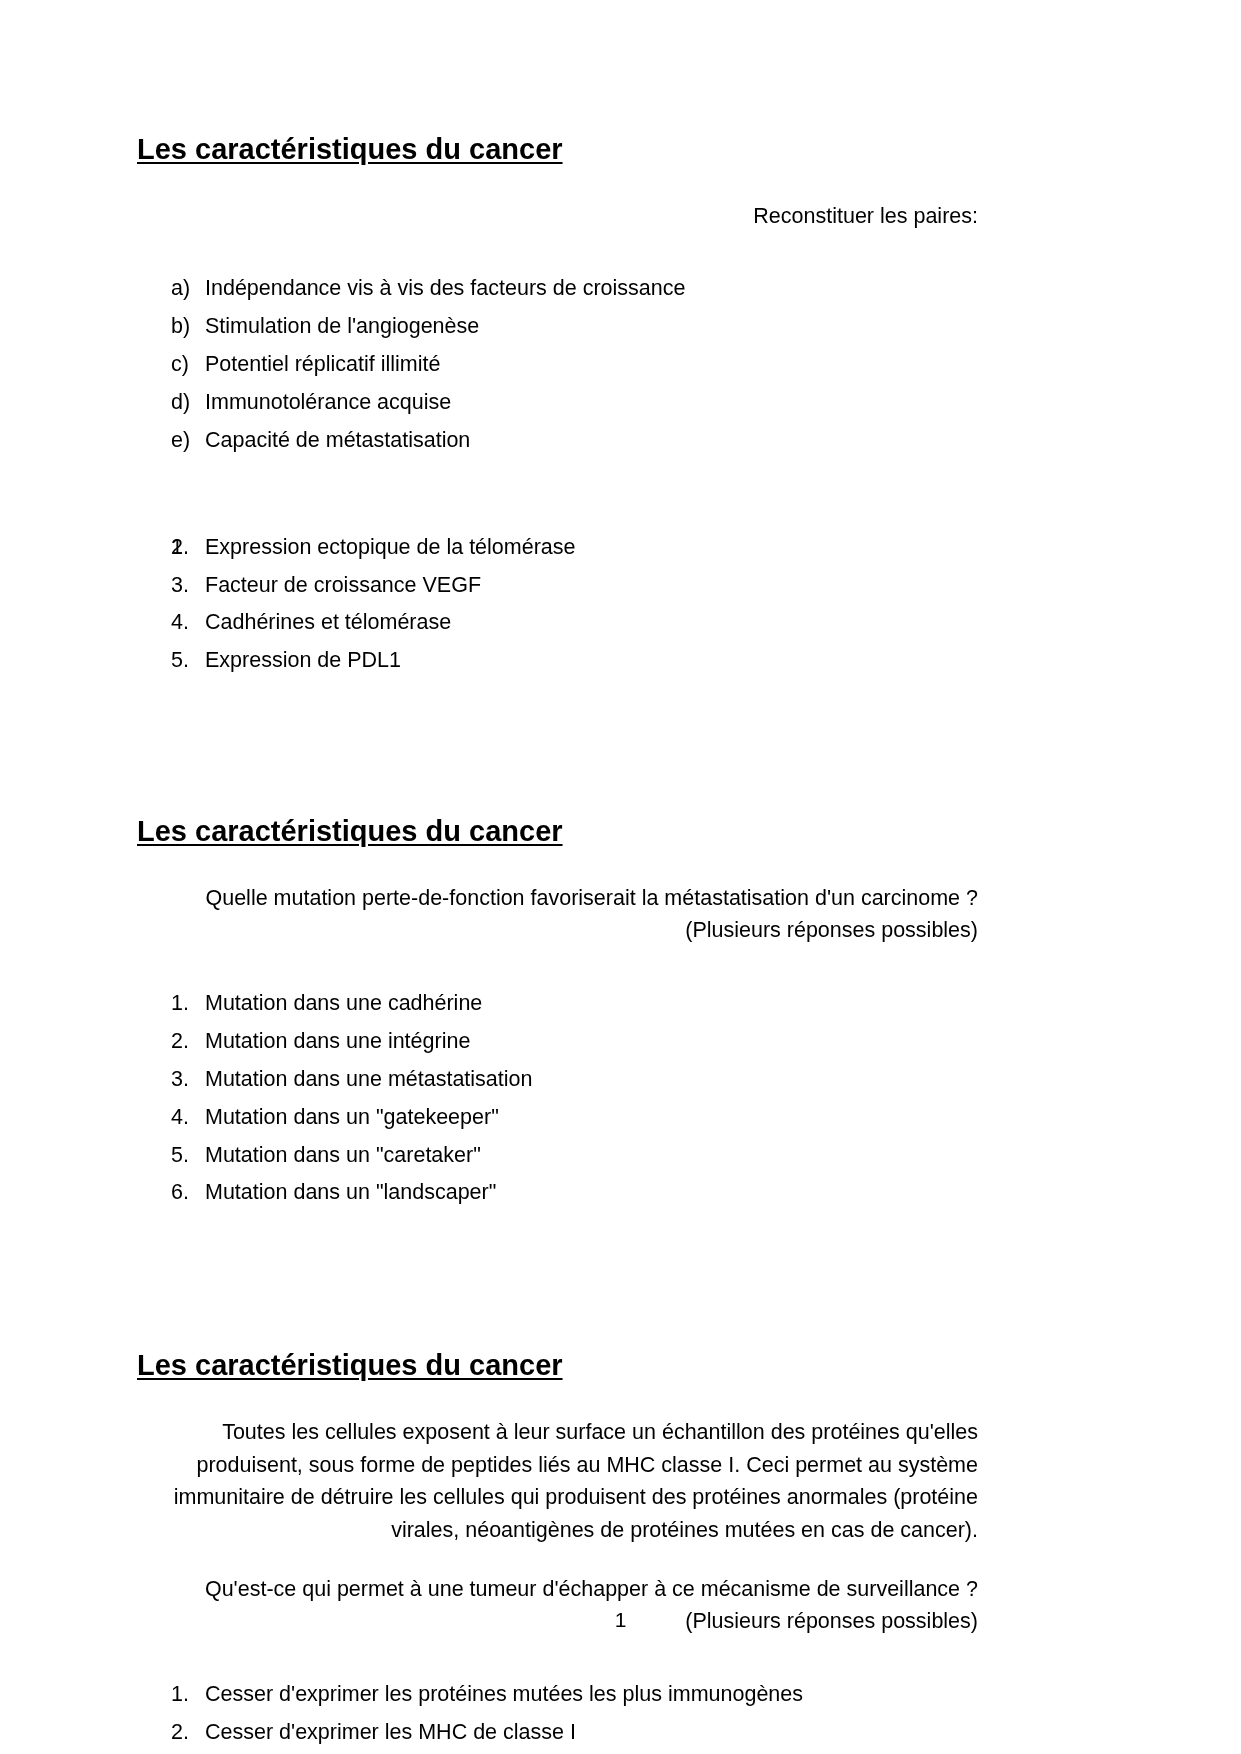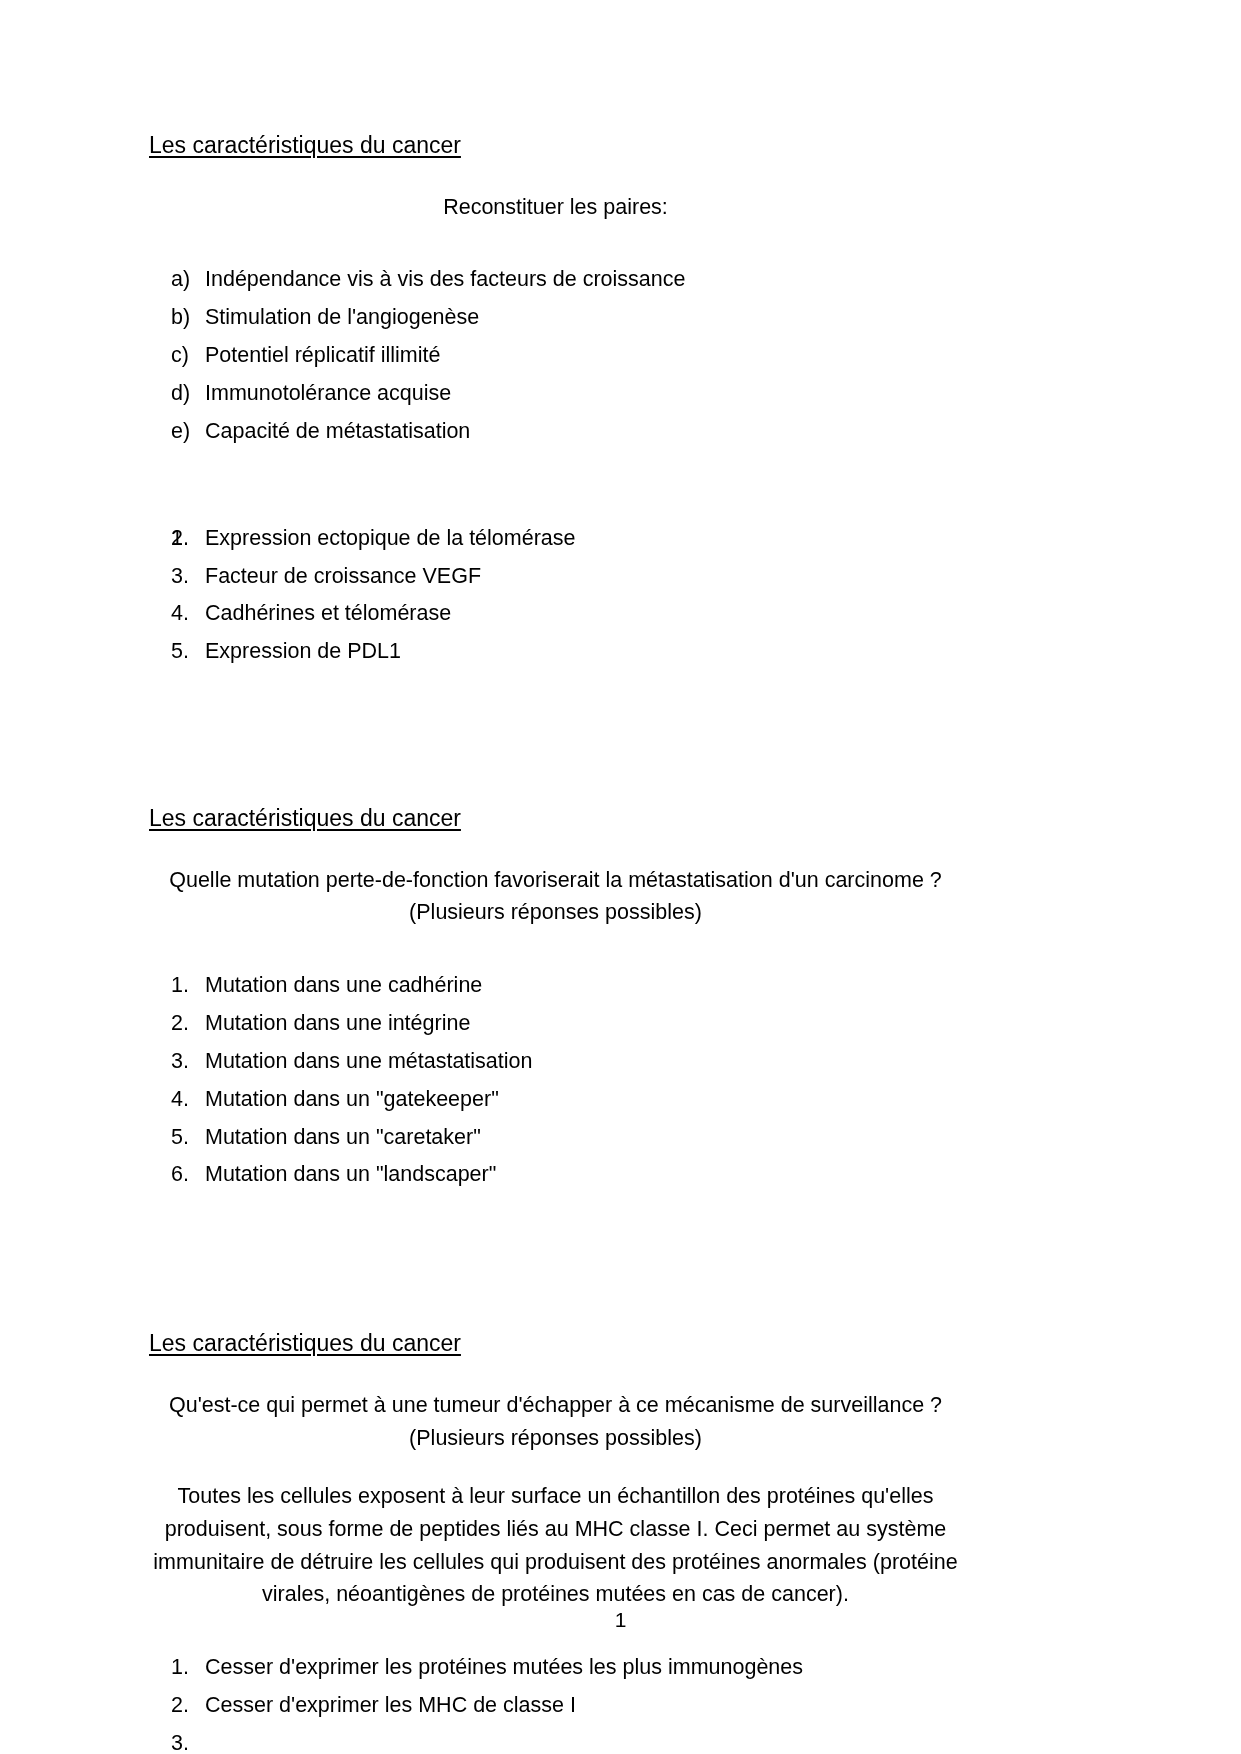--- a/index.html
+++ b/index.html
@@ -24,30 +24,31 @@
   .doc-body {
     font-size: 21.5px;
     line-height: 1.52;
   }
   .section {
     margin: 0;
   }
   .section-title {
     text-decoration: underline;
     text-underline-offset: 3px;
-    margin: 0 0 28px 16px;
-    font-size: 23px;
+    margin: 0 0 28px 4px;
+    font-size: 29px;
     line-height: 1.5;
+    font-weight: bold;
   }
   .para {
     margin: 0 0 26px 0;
     font-size: 21.5px;
     line-height: 1.52;
     max-width: 845px;
-    text-align: center;
+    text-align: right;
   }
   ol.lst {
     margin: 0;
     padding: 0 0 0 0;
     list-style: none;
   }
   ol.lst li {
     position: relative;
     padding-left: 72px;
     margin: 0 0 5px 0;
@@ -166,22 +167,22 @@
           <span class="marker">6.</span>
           <span>Mutation dans un "landscaper"</span>
         </li>
       </ol>
     </div>
 
     <div class="block-gap-2"></div>
 
     <div class="section">
       <div class="section-title">Les caractéristiques du cancer</div>
+      <div class="para">Toutes les cellules exposent à leur surface un échantillon des protéines qu'elles produisent, sous forme de peptides liés au MHC classe I. Ceci permet au système immunitaire de détruire les cellules qui produisent des protéines anormales (protéine virales, néoantigènes de protéines mutées en cas de cancer).</div>
       <div class="para">Qu'est-ce qui permet à une tumeur d'échapper à ce mécanisme de surveillance ? (Plusieurs réponses possibles)</div>
-      <div class="para">Toutes les cellules exposent à leur surface un échantillon des protéines qu'elles produisent, sous forme de peptides liés au MHC classe I. Ceci permet au système immunitaire de détruire les cellules qui produisent des protéines anormales (protéine virales, néoantigènes de protéines mutées en cas de cancer).</div>
       <div class="pre-list"></div>
       <ol class="lst">
         <li>
           <span class="marker">1.</span>
           <span>Cesser d'exprimer les protéines mutées les plus immunogènes</span>
         </li>
         <li>
           <span class="marker">2.</span>
           <span>Cesser d'exprimer les MHC de classe I</span>
         </li>

